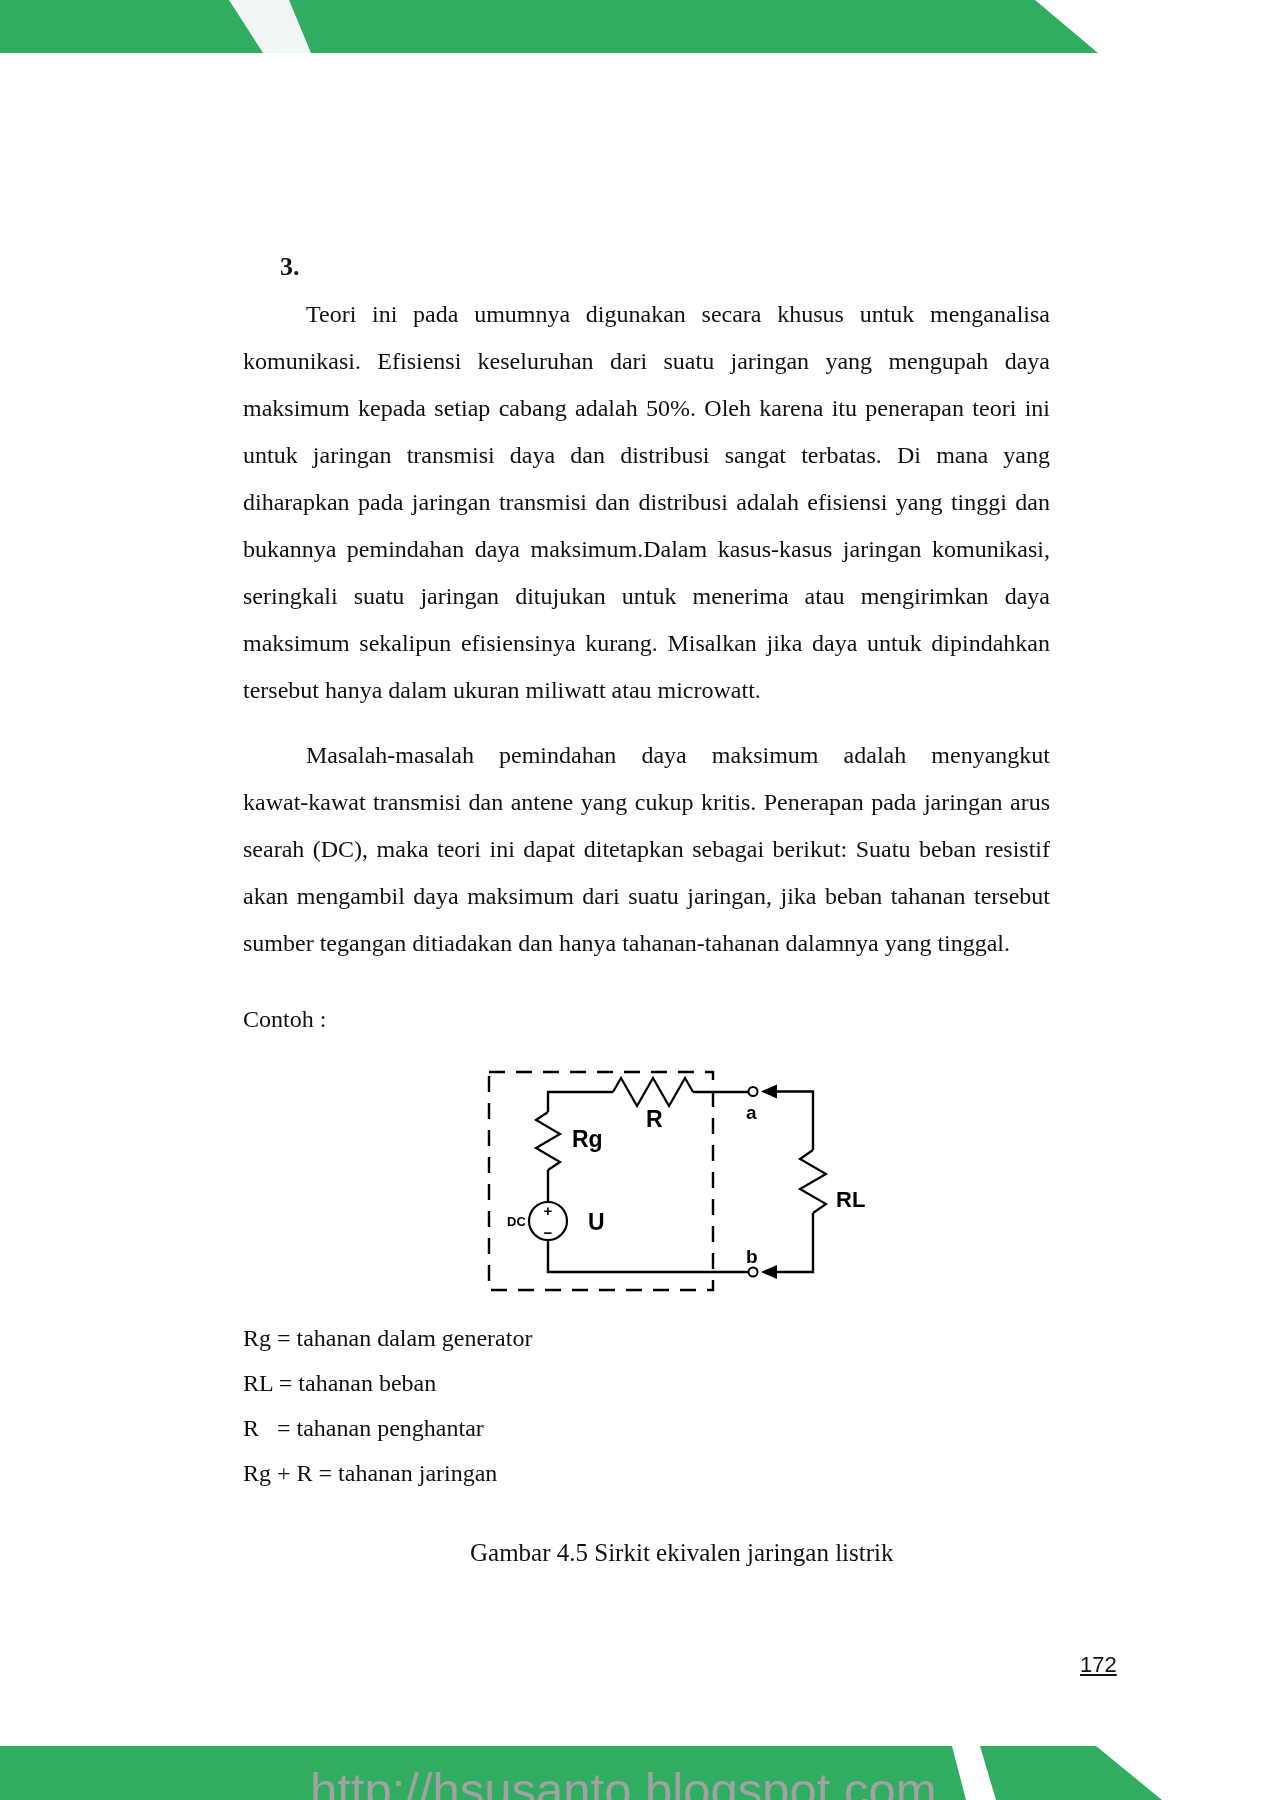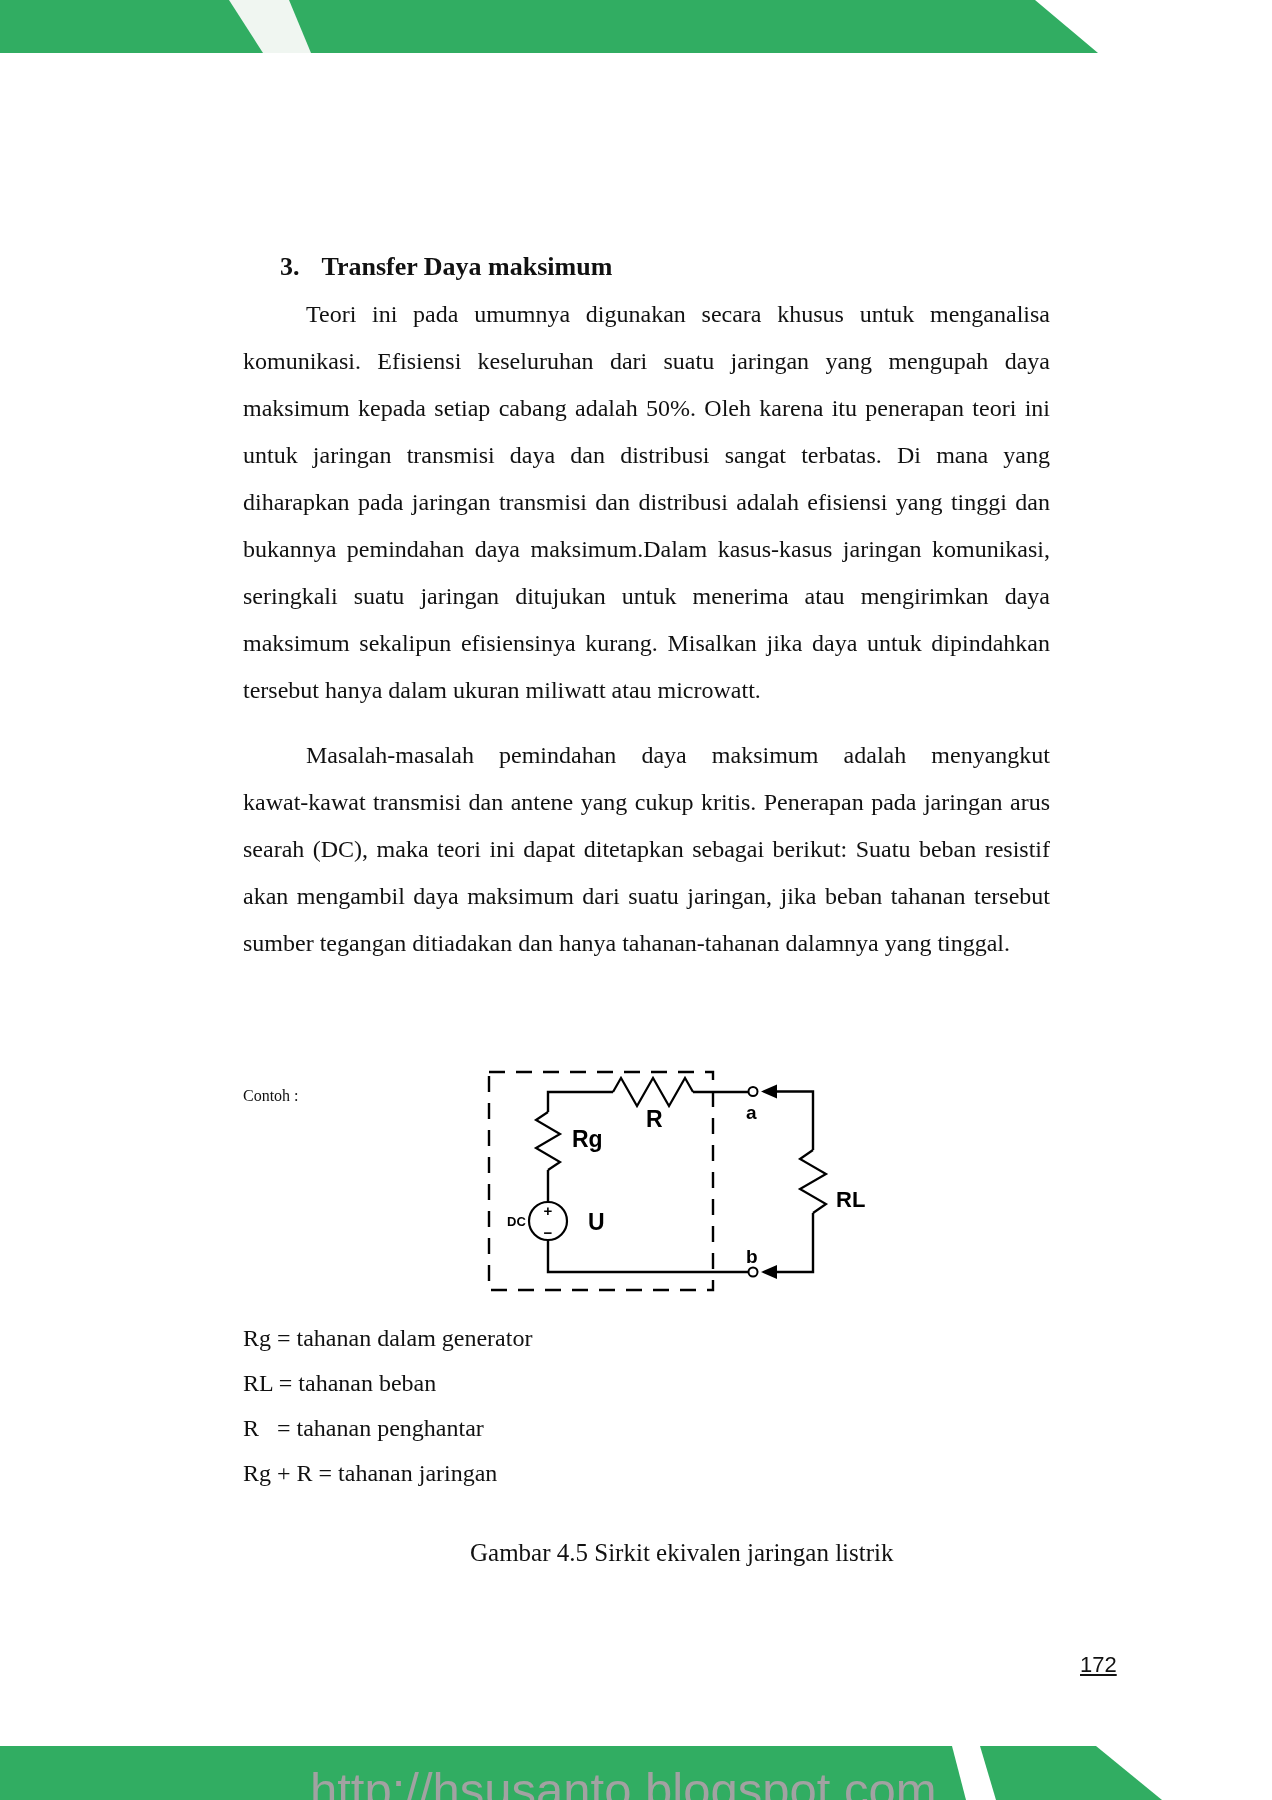--- a/index.html
+++ b/index.html
@@ -23,21 +23,21 @@
   
   .para{left:243px;width:807px;}
   #para1{top:291px;}
   #para2{top:732px;}
   .jline{
     height:47px;line-height:47px;font-size:24px;
     text-align:justify;text-align-last:justify;
     white-space:normal;overflow:hidden;
   }
   .jline.last{text-align-last:left;}
-  #contoh{left:243px;top:1072px;font-size:16px;line-height:47px;}
+  #contoh{left:243px;top:996px;font-size:24px;line-height:47px;}
   
   #definitions{left:243px;top:1316px;font-size:24px;line-height:45px;}
   
   #figure-caption{left:470px;top:1538px;font-size:25px;line-height:30px;white-space:nowrap;}
   
   #page-number{
     left:1080px;top:1652px;
     font-family:"Liberation Sans",sans-serif;
     font-size:22px;line-height:26px;text-decoration:underline;
   }
@@ -54,21 +54,20 @@
 </head>
 <body>
 
 <svg id="top-banner" class="abs" width="1272" height="60" viewBox="0 0 1272 60">
   <polygon points="0,0 1035,0 1098,53 0,53" fill="#31ad62"></polygon>
   <polygon points="229,0 289,0 311,53 263,53" fill="#f0f6f1"></polygon>
 </svg>
 
 <div class="abs heading">
   <span>3.</span>
-  <span>Transfer Daya maksimum</span>
 </div>
 
 <div id="para1" class="abs para">
   <div class="jline" style="text-indent:63px">Teori ini pada umumnya digunakan secara khusus untuk menganalisa jaringan</div>
   <div class="jline">komunikasi. Efisiensi keseluruhan dari suatu jaringan yang mengupah daya</div>
   <div class="jline">maksimum kepada setiap cabang adalah 50%. Oleh karena itu penerapan teori ini</div>
   <div class="jline">untuk jaringan transmisi daya dan distribusi sangat terbatas. Di mana yang</div>
   <div class="jline">diharapkan pada jaringan transmisi dan distribusi adalah efisiensi yang tinggi dan</div>
   <div class="jline">bukannya pemindahan daya maksimum.Dalam kasus-kasus jaringan komunikasi,</div>
   <div class="jline">seringkali suatu jaringan ditujukan untuk menerima atau mengirimkan daya</div>

